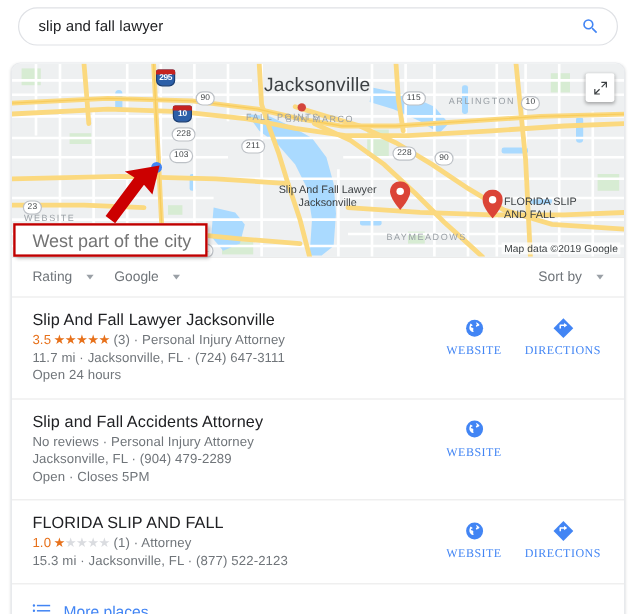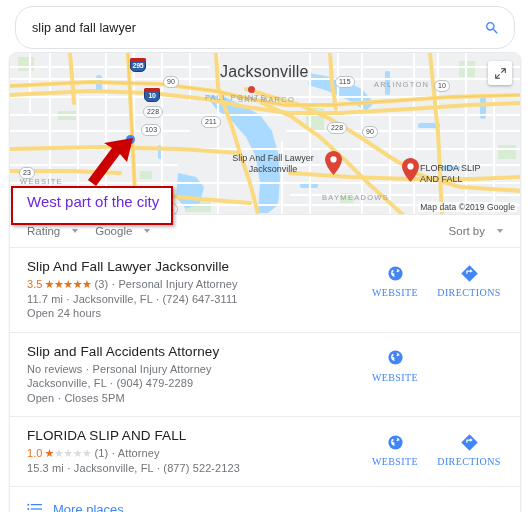--- a/index.html
+++ b/index.html
@@ -14,21 +14,21 @@
     -webkit-font-smoothing: antialiased;
     overflow: hidden;
   }
 
   
   .searchbar {
     position: absolute;
     left: 15px;
     top: 6px;
     width: 500px;
-    height: 43px;
+    height: 32px;
     border: 1px solid #dfe1e5;
     border-radius: 18px;
     background: #fff;
     box-sizing: border-box;
     display: flex;
     align-items: center;
     padding: 0 14px 0 16px;
   }
   .searchbar .q {
     flex: 1;
@@ -156,23 +156,23 @@
     letter-spacing: .1px;
   }
 
   
   .annot-box {
     position: absolute;
     left: 1px;
     top: 133px;
     background: #fff;
     border: 2px solid #c00000;
-    padding: 5px 12px 12px 14px;
+    padding: 5px 12px 1px 14px;
     font-size: 15px;
-    color: #6d28d9;
+    color: #737373;
     line-height: 18px;
     box-shadow: 2px 2px 3px rgba(0,0,0,.28);
     z-index: 9;
   }
   .annot-arrow { position: absolute; left: 76px; top: 83px; z-index: 8; }
 
   
   .filters {
     height: 32px;
     border-top: 1px solid #ebebeb;

